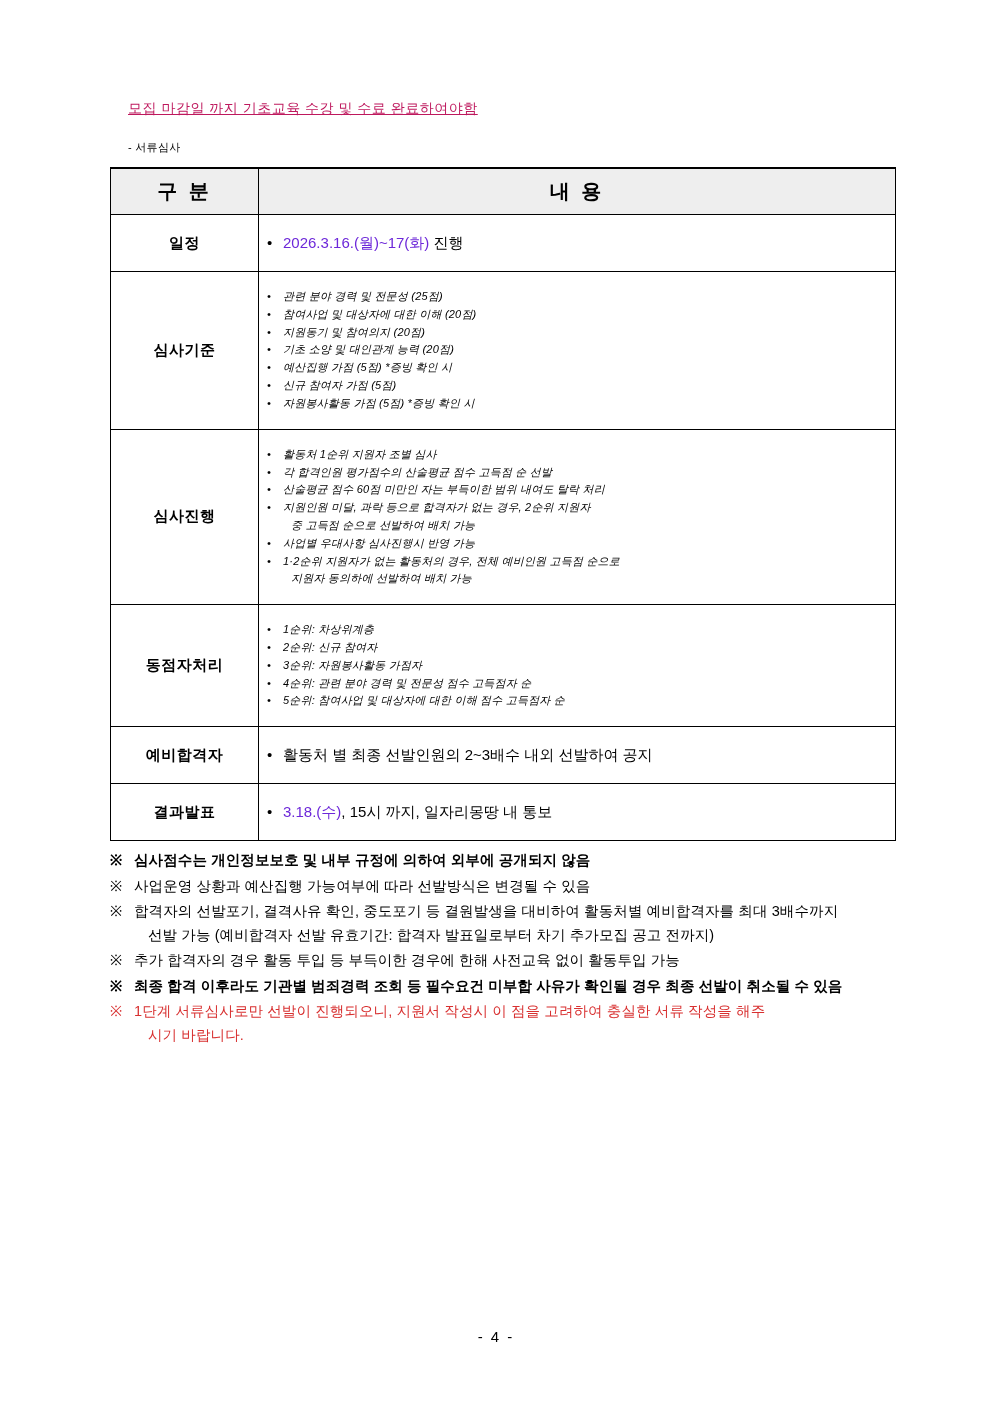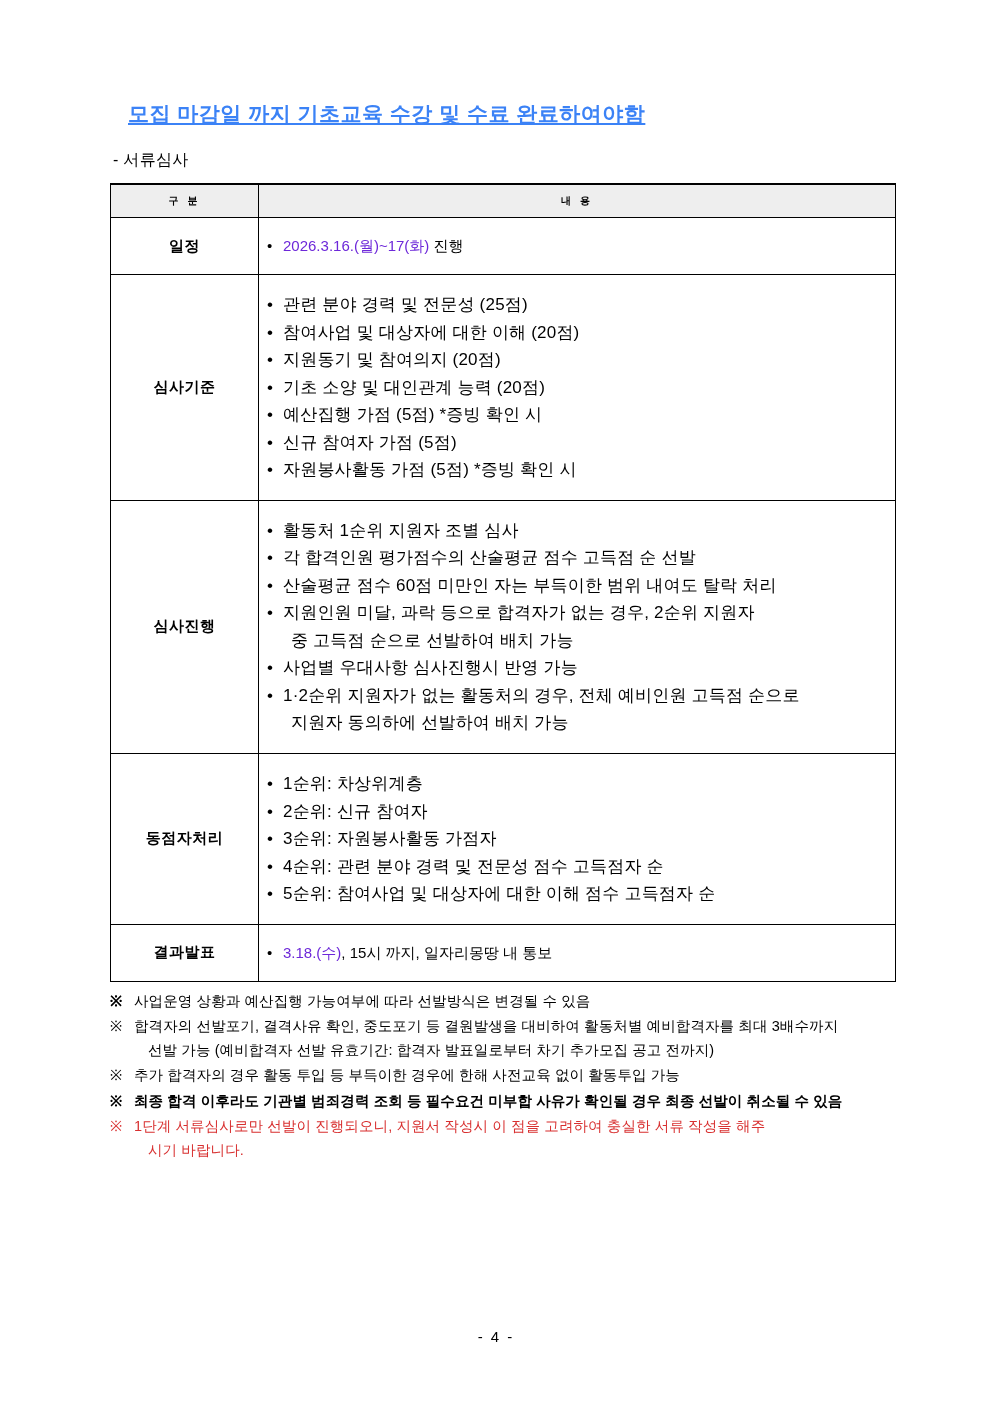--- a/index.html
+++ b/index.html
@@ -15,50 +15,50 @@
     position: relative;
   }
   .page {
     position: relative;
     width: 992px;
     height: 1403px;
     box-sizing: border-box;
     padding: 100px 95px 0 110px;
   }
   .headline {
-    color: #3b82f6;
-    font-weight: bold;
-    font-size: 21px;
+    color: #be185d;
+    font-weight: normal;
+    font-size: 14px;
     text-decoration: underline;
     letter-spacing: 0.5px;
     margin: 0 0 22px 18px;
   }
   .section-label {
-    font-size: 16px;
-    margin: 0 0 12px 3px;
+    font-size: 11px;
+    margin: 0 0 12px 18px;
     letter-spacing: 0.3px;
   }
   table.main {
     border-collapse: collapse;
     width: 786px;
     table-layout: fixed;
     border-top: 2px solid #000;
     border-bottom: 1px solid #000;
   }
   table.main td {
     border: 1px solid #000000;
     vertical-align: middle;
     font-size: 15px;
     padding: 16px 8px;
   }
   table.main tr.head td {
     background: #eeeeee;
     text-align: center;
     font-weight: bold;
-    font-size: 10px;
+    font-size: 20px;
     letter-spacing: 3px;
     padding: 9px 8px;
     border-bottom: 1px solid #000;
   }
   td.label {
     width: 148px;
     text-align: center;
     font-weight: bold;
     font-size: 16px;
     letter-spacing: 0.5px;
@@ -68,22 +68,23 @@
   }
   ul.bullets {
     list-style: none;
     margin: 0;
     padding: 0;
   }
   ul.bullets li {
     position: relative;
     padding-left: 16px;
     line-height: 1.62;
-    font-size: 17px;
+    font-size: 11px;
     letter-spacing: 0.2px;
+    font-style: italic;
   }
   ul.bullets li::before {
     content: "•";
     position: absolute;
     left: 0;
     top: 0;
   }
   ul.bullets li .cont {
     display: block;
     padding-left: 8px;
@@ -196,33 +197,40 @@
           <ul class="bullets">
             <li><span>1순위: 차상위계층</span></li>
             <li><span>2순위: 신규 참여자</span></li>
             <li><span>3순위: 자원봉사활동 가점자</span></li>
             <li><span>4순위: 관련 분야 경력 및 전문성 점수 고득점자 순</span></li>
             <li><span>5순위: 참여사업 및 대상자에 대한 이해 점수 고득점자 순</span></li>
           </ul>
         </td>
       </tr>
 
+      <tr>
+        <td class="label">예비합격자</td>
+        <td class="content">
+          <div class="single-line">활동처 별 최종 선발인원의 2~3배수 내외 선발하여 공지</div>
+        </td>
+      </tr>
 
       <tr>
         <td class="label">결과발표</td>
         <td class="content">
           <div class="single-line"><span class="blue">3.18.(수)</span><span>, 15시 까지,  일자리몽땅 내 통보</span></div>
         </td>
       </tr>
     </tbody>
   </table>
 
   <div class="notes">
     <div class="note bold">
       <span class="mark">※</span>
+      <span>심사점수는 개인정보보호 및 내부 규정에 의하여 외부에 공개되지 않음</span>
     </div>
     <div class="note">
       <span class="mark">※</span>
       <span>사업운영 상황과 예산집행 가능여부에 따라 선발방식은 변경될 수 있음</span>
     </div>
     <div class="note">
       <span class="mark">※</span>
       <span>합격자의 선발포기, 결격사유 확인, 중도포기 등 결원발생을 대비하여 활동처별 예비합격자를 최대 3배수까지</span>
       <span class="sub">선발 가능 (예비합격자 선발 유효기간: 합격자 발표일로부터 차기 추가모집 공고 전까지)</span>
     </div>

